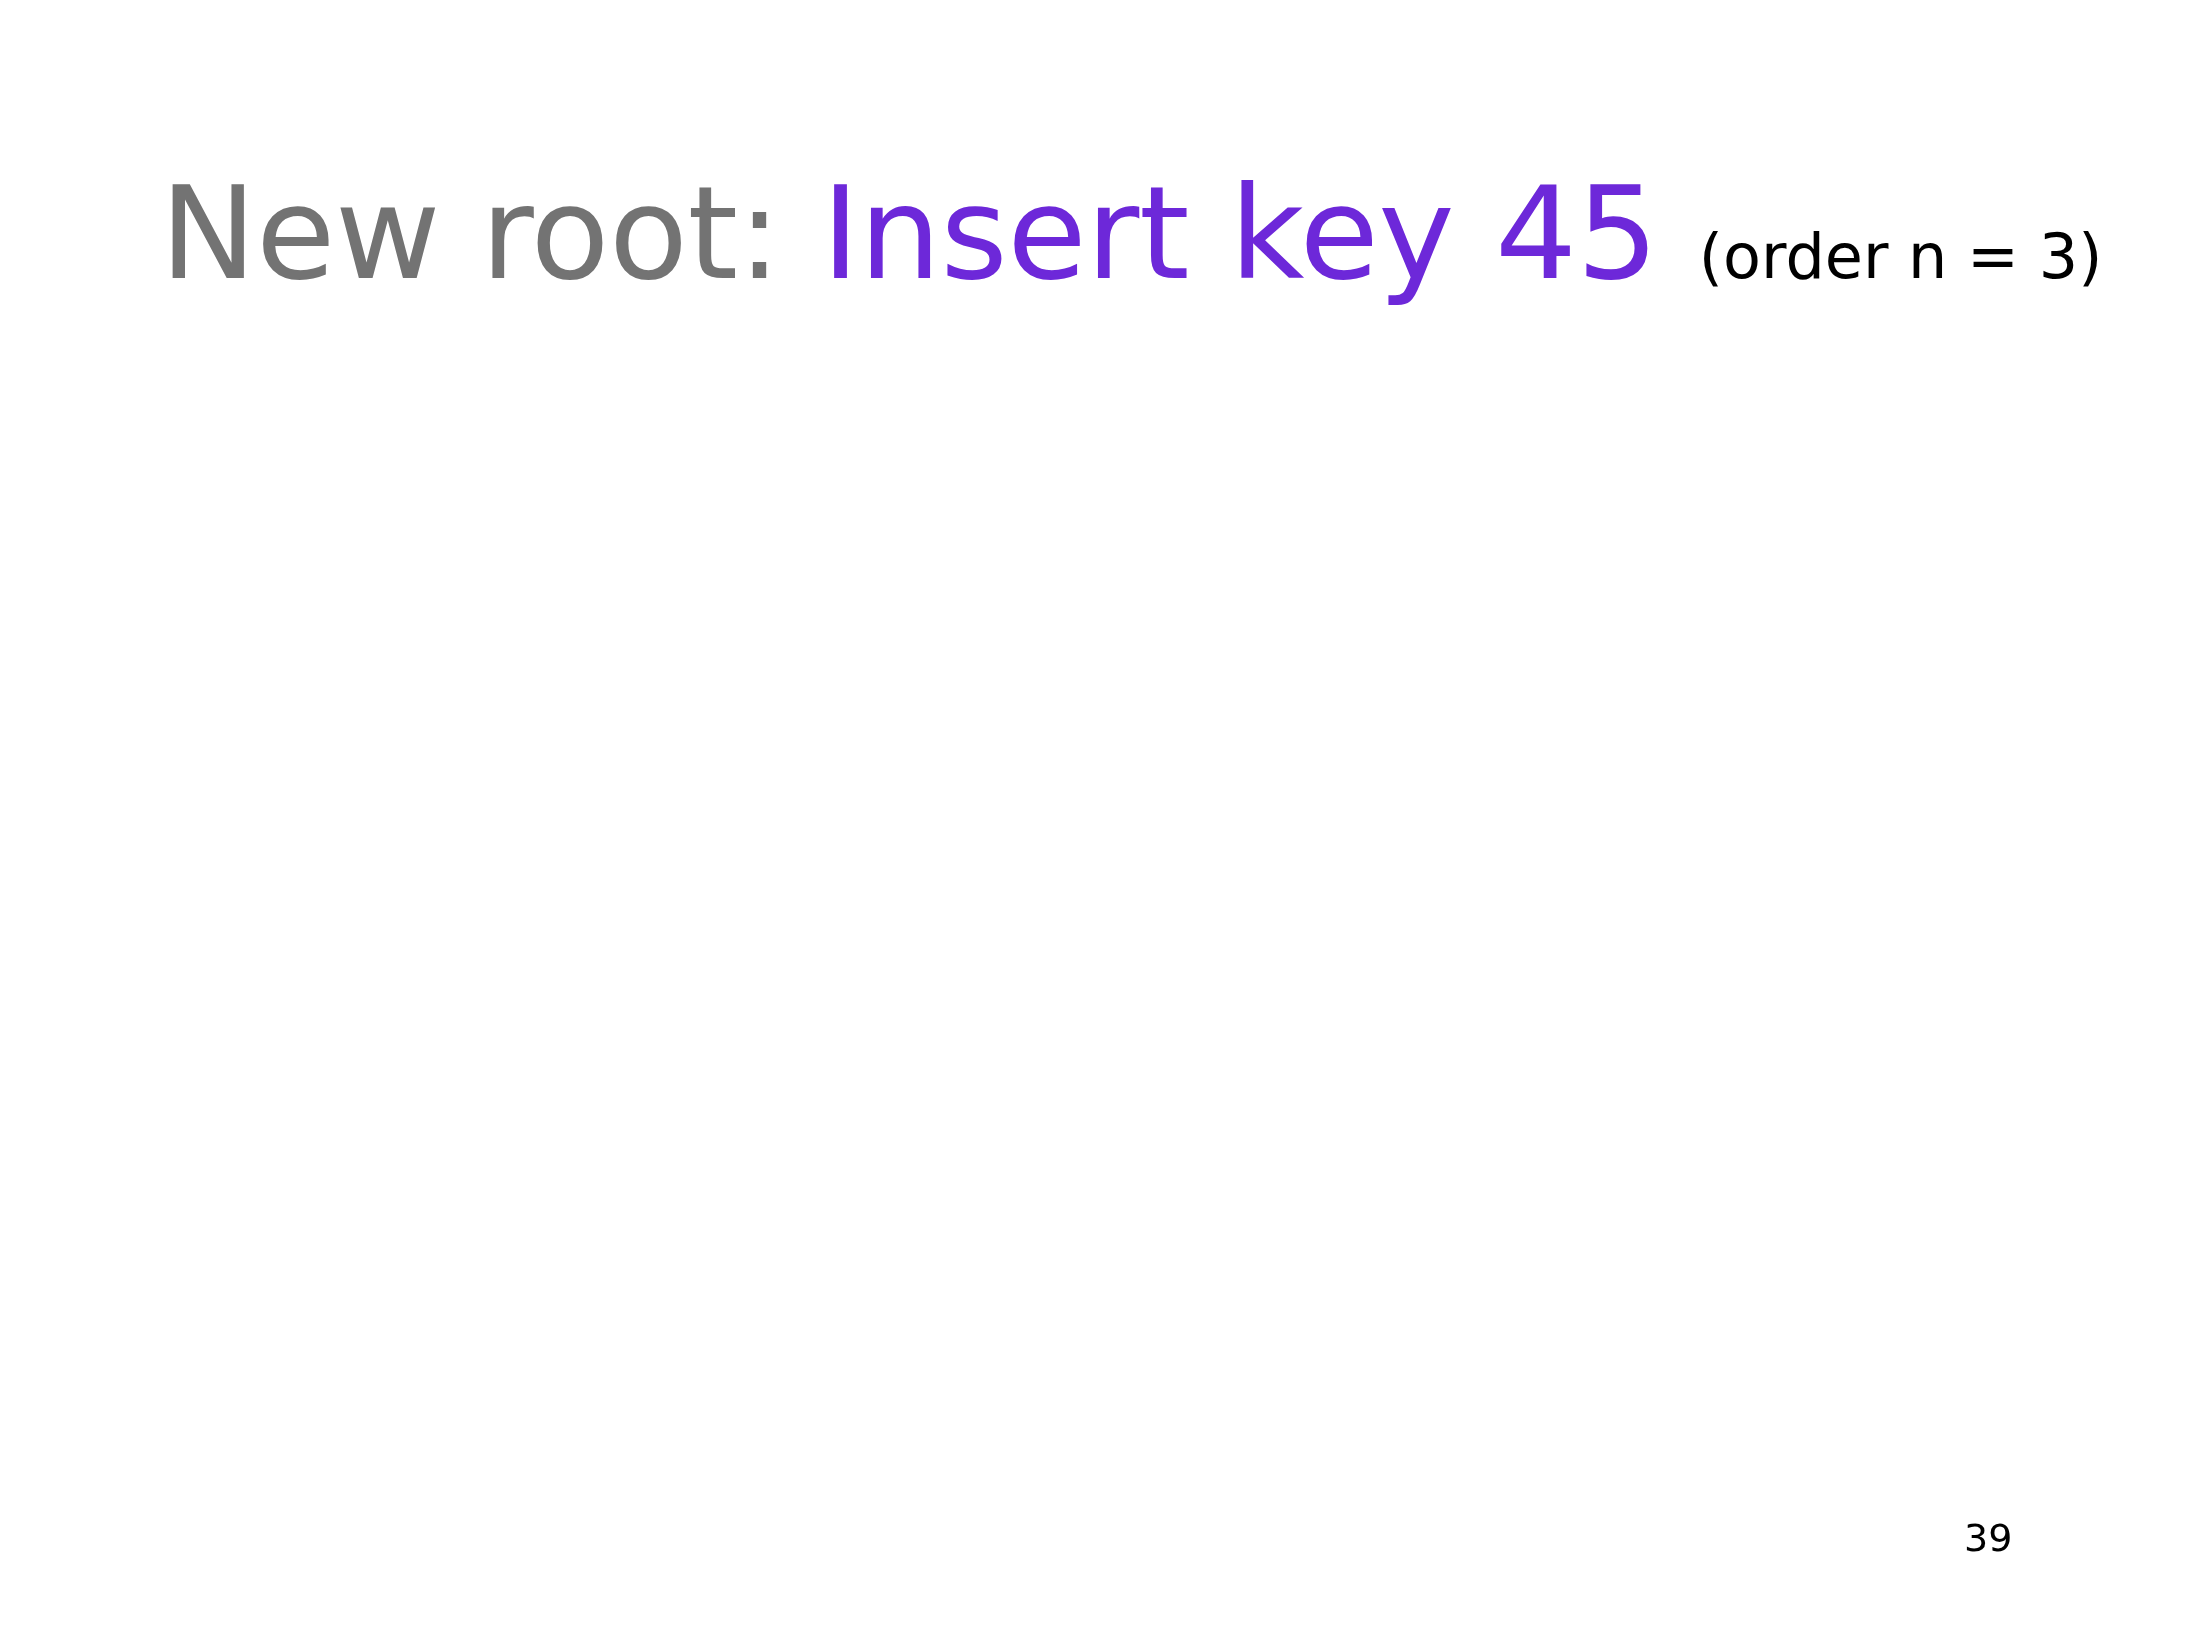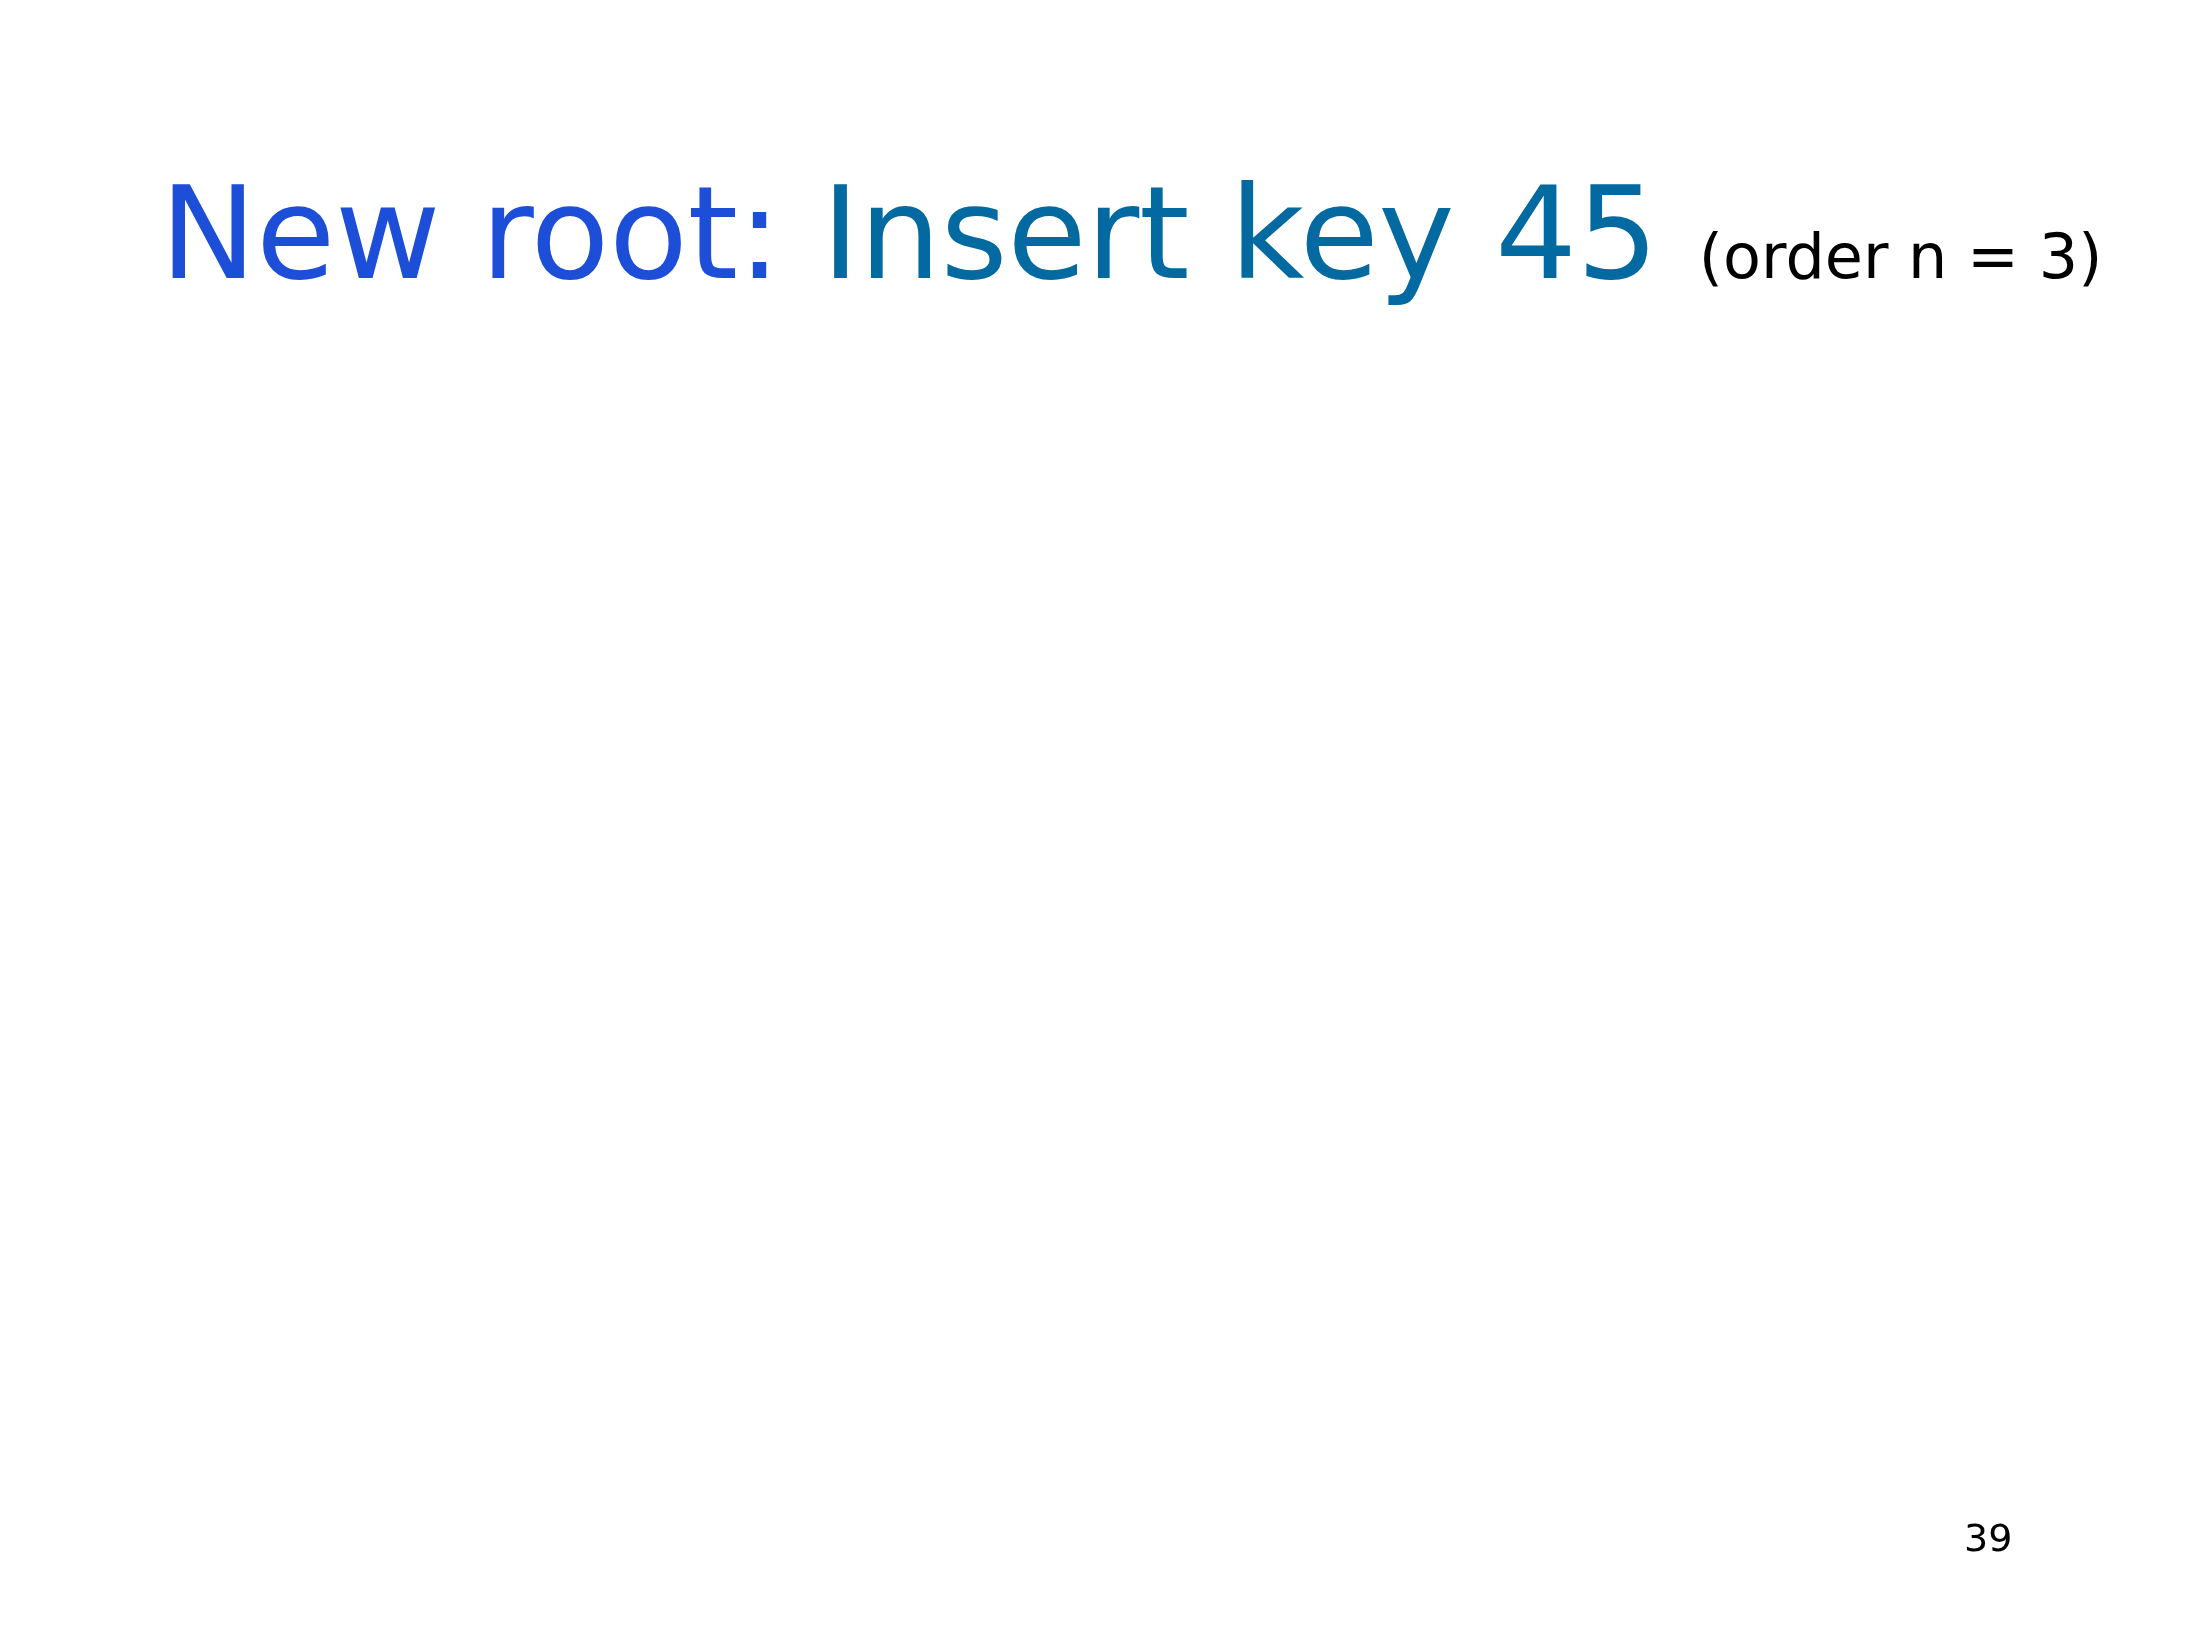--- a/index.html
+++ b/index.html
@@ -31,24 +31,24 @@
     top: 83px;
     width: 1927px;
     line-height: 1.0;
     white-space: nowrap;
     font-size: 129px;
     font-weight: 400;
     color: #000000;
     letter-spacing: -0.4px;
   }
   .title-accent {
-    color: #1d4ed8;
+    color: #737373;
   }
   .title-main {
-    color: #0369a1;
+    color: #6d28d9;
   }
   .title-note {
     color: #000000;
     font-size: 62px;
     letter-spacing: 0;
   }
 
   
   .slide-body {
     position: absolute;

